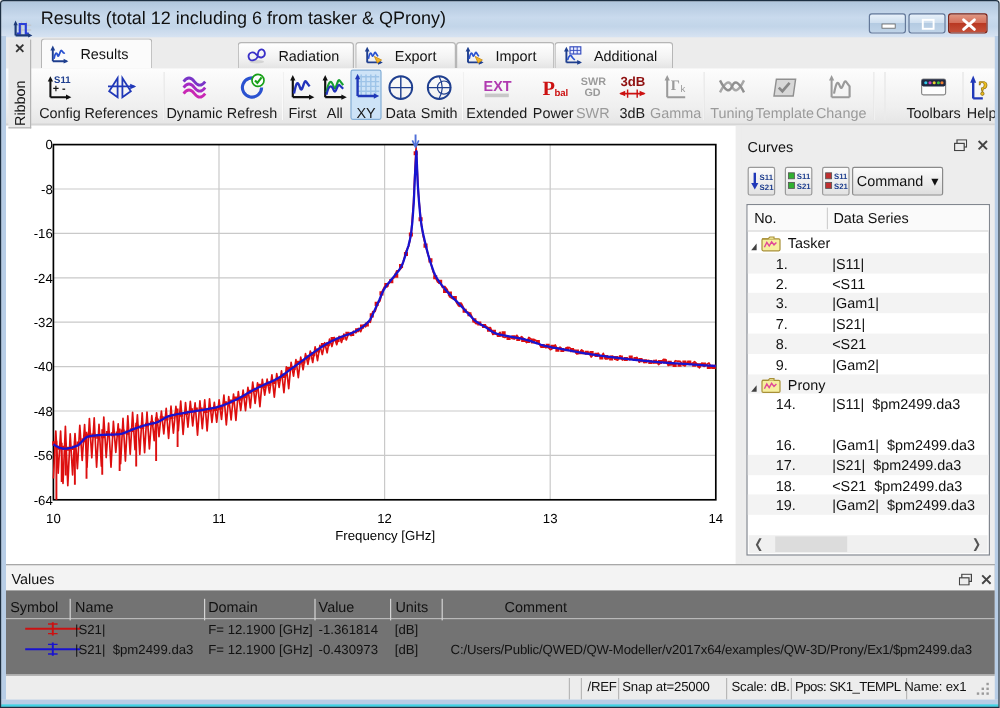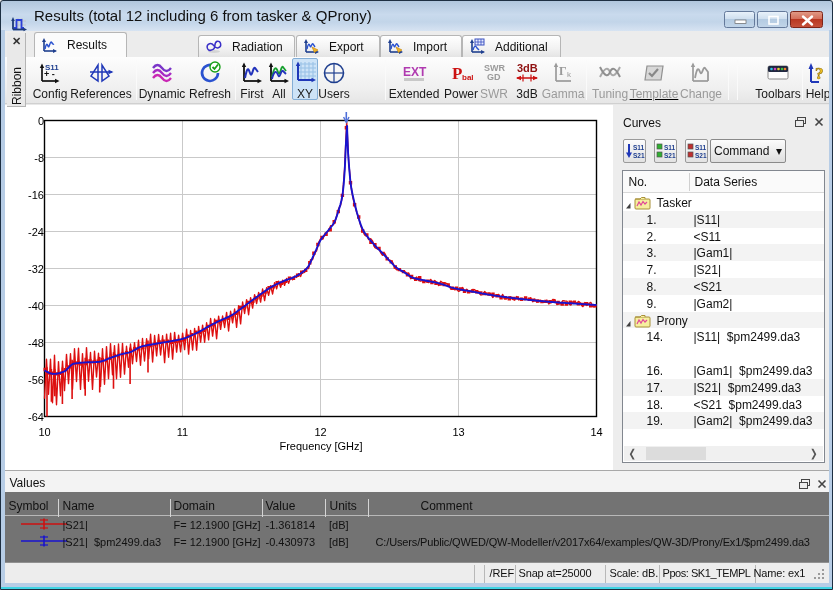--- a/index.html
+++ b/index.html
@@ -286,21 +286,32 @@
         <div class="tlabel" style="color:#1a1a1a">XY</div>
       </div>
       <div class="titem" style="left:296.5px;">
         <div class="ticon">
           <svg width="26" height="26" viewBox="0 0 26 26">
             <circle cx="13" cy="13" r="9.5" fill="none" stroke="#1f3f8f" stroke-width="1.6"></circle>
             <line x1="3.5" y1="13" x2="22.5" y2="13" stroke="#1f3f8f" stroke-width="1.2"></line>
             <line x1="13" y1="3.5" x2="13" y2="22.5" stroke="#1f3f8f" stroke-width="1.2"></line>
           </svg>
         </div>
-        <div class="tlabel" style="color:#1a1a1a">Users</div>
+        <div class="tlabel" style="color:#1a1a1a">Data</div>
+      </div>
+      <div class="titem" style="left:328.5px;">
+        <div class="ticon">
+          <svg width="26" height="26" viewBox="0 0 26 26">
+            <circle cx="13" cy="13" r="9.5" fill="none" stroke="#1f3f8f" stroke-width="1.6"></circle>
+            <circle cx="17" cy="13" r="5.5" fill="none" stroke="#1f3f8f" stroke-width="1"></circle>
+            <path d="M3.5 13 L22.5 13" stroke="#1f3f8f" stroke-width="1"></path>
+            <path d="M13 4 Q18 13 13 22" fill="none" stroke="#1f3f8f" stroke-width="1"></path>
+          </svg>
+        </div>
+        <div class="tlabel" style="color:#1a1a1a">Smith</div>
       </div>
       <div class="titem" style="left:376.5px;">
         <div class="ticon">
           <svg width="26" height="26" viewBox="0 0 26 26">
             <text x="2" y="16" font-size="12" font-weight="bold" fill="#b03ab0" font-family="Liberation Sans">EXT</text>
             <rect x="3" y="18" width="20" height="3" fill="#c8c8c8"></rect>
           </svg>
         </div>
         <div class="tlabel" style="color:#1a1a1a">Extended</div>
       </div>
@@ -353,21 +364,21 @@
       </div>
       <div class="titem" style="left:572.5px;">
         <div class="ticon">
           <svg width="26" height="26" viewBox="0 0 26 26">
             <path d="M3 17 C8 7,11 7,13 12 C15 17,18 17,23 7" fill="none" stroke="#a8a8a8" stroke-width="2"></path>
             <path d="M3 7 C8 17,11 17,13 12 C15 7,18 7,23 17" fill="none" stroke="#8f8f8f" stroke-width="2"></path>
           </svg>
         </div>
         <div class="tlabel" style="color:#9a9a9a">Tuning</div>
       </div>
-      <div class="titem" style="left:616.5px;text-decoration:underline;">
+      <div class="titem" style="left:616.5px;">
         <div class="ticon">
           <svg width="26" height="26" viewBox="0 0 26 26">
             <path d="M6 6 L22 6 L20 20 L4 20 Z" fill="#d8d8d8" stroke="#909090" stroke-width="1.2"></path>
             <path d="M8 13 L11 16 L17 9" fill="none" stroke="#888" stroke-width="2.2"></path>
           </svg>
         </div>
         <div class="tlabel" style="color:#9a9a9a">Template</div>
       </div>
       <div class="titem" style="left:740.5px;">
         <div class="ticon">

